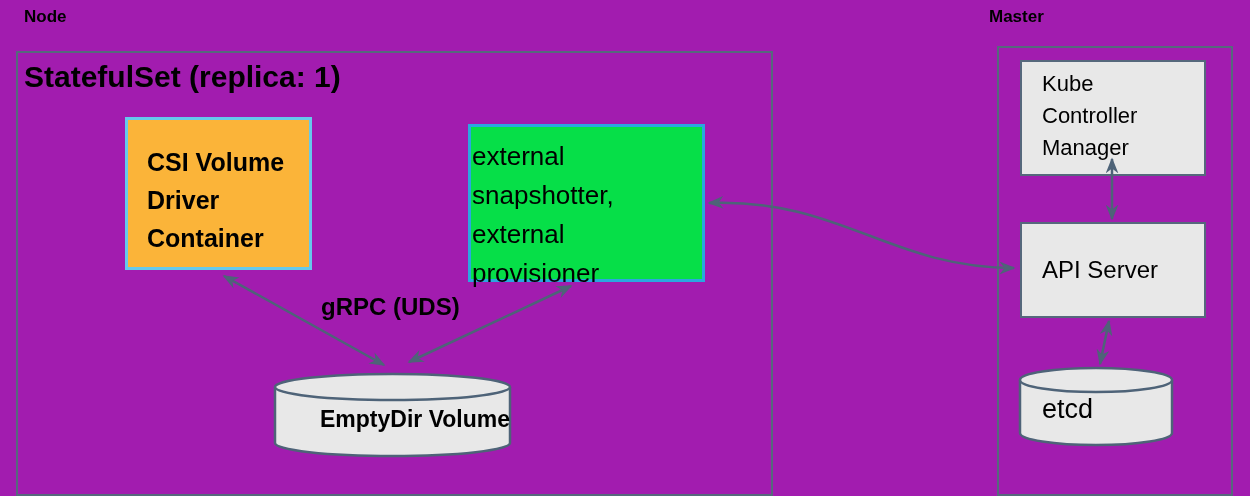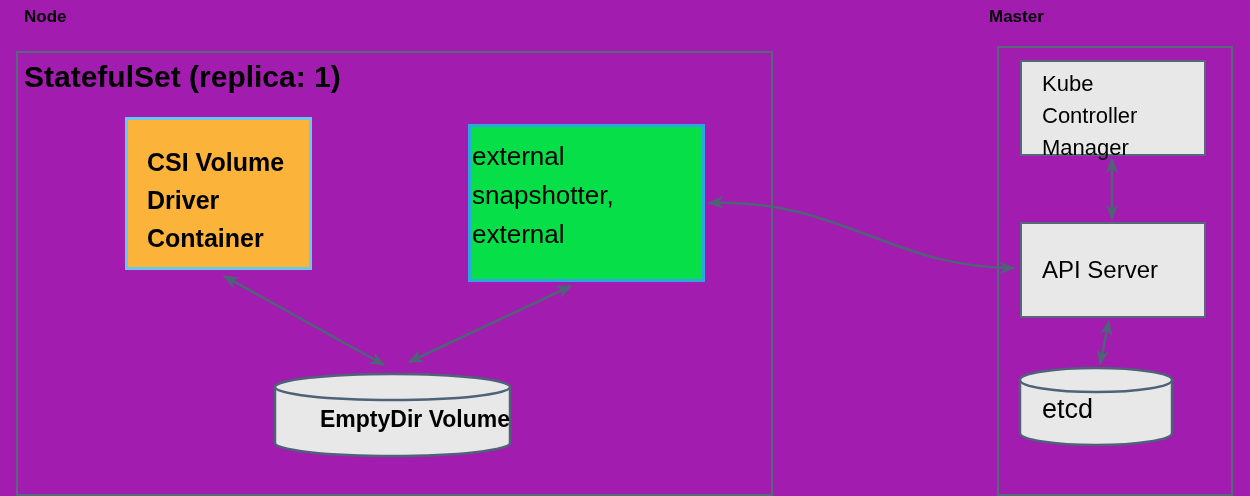--- a/index.html
+++ b/index.html
@@ -42,23 +42,24 @@
   <div class="abs fill-box csi-box" style="left:125px;top:117px;width:187px;height:153px;">
     <div class="line">CSI Volume</div>
     <div class="line">Driver</div>
     <div class="line">Container</div>
   </div>
 
   <div class="abs fill-box ext-box" style="left:468px;top:124px;width:237px;height:158px;">
     <div class="line">external</div>
     <div class="line">snapshotter,</div>
     <div class="line">external</div>
+    <div class="line">provisioner</div>
   </div>
 
-  <div class="abs gray-box kcm-box" style="left:1020px;top:60px;width:186px;height:96px;">
+  <div class="abs gray-box kcm-box" style="left:1020px;top:60px;width:186px;height:116px;">
     <div class="line">Kube</div>
     <div class="line">Controller</div>
     <div class="line">Manager</div>
   </div>
 
   <div class="abs gray-box api-box" style="left:1020px;top:222px;width:186px;height:96px;">
     <span>API Server</span>
   </div>
 
   <svg width="1250" height="496" viewBox="0 0 1250 496">
@@ -82,18 +83,19 @@
 
     <path d="M571,286 L409,362" fill="none" stroke="#4e6378" stroke-width="2.5" marker-start="url(#arrow)" marker-end="url(#arrow)"></path>
 
     <path d="M709,203 C840,198 890,268 1014,268" fill="none" stroke="#4e6378" stroke-width="2.5" marker-start="url(#arrow)" marker-end="url(#arrow)"></path>
 
     <path d="M1112,159 L1112,219" fill="none" stroke="#4e6378" stroke-width="2.5" marker-start="url(#arrow)" marker-end="url(#arrow)"></path>
 
     <path d="M1109,321 L1100,364" fill="none" stroke="#4e6378" stroke-width="2.5" marker-start="url(#arrow)" marker-end="url(#arrow)"></path>
   </svg>
 
+  <div class="abs grpc-label" style="left:321px;top:293px;">gRPC (UDS)</div>
 
   <div class="abs cyl-label" style="left:275px;top:406px;width:280px;">EmptyDir Volume</div>
 
   <div class="abs etcd-label" style="left:1042px;top:394px;">etcd</div>
 
 </div>
 
 </body></html>

